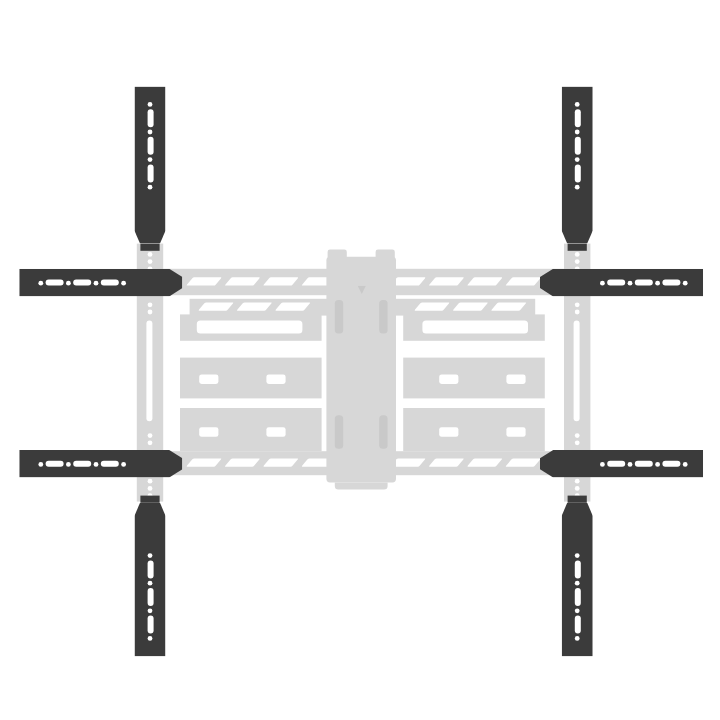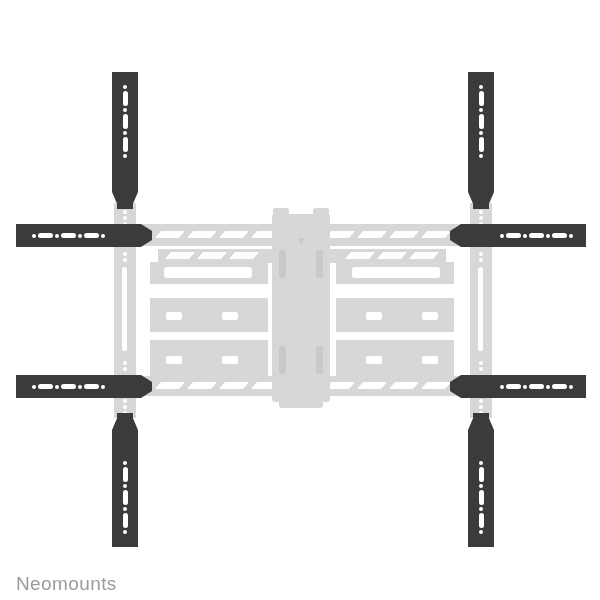--- a/index.html
+++ b/index.html
@@ -255,14 +255,13 @@
         <i class="hd"></i>
         <i class="hs"></i>
         <i class="hd"></i>
         <i class="hs"></i>
         <i class="hd"></i>
         <i class="hs"></i>
         <i class="hd"></i>
       </div>
   </div>
 
-  <div class="logo">Neomounts</div>
 </div>
 
 </body></html>

